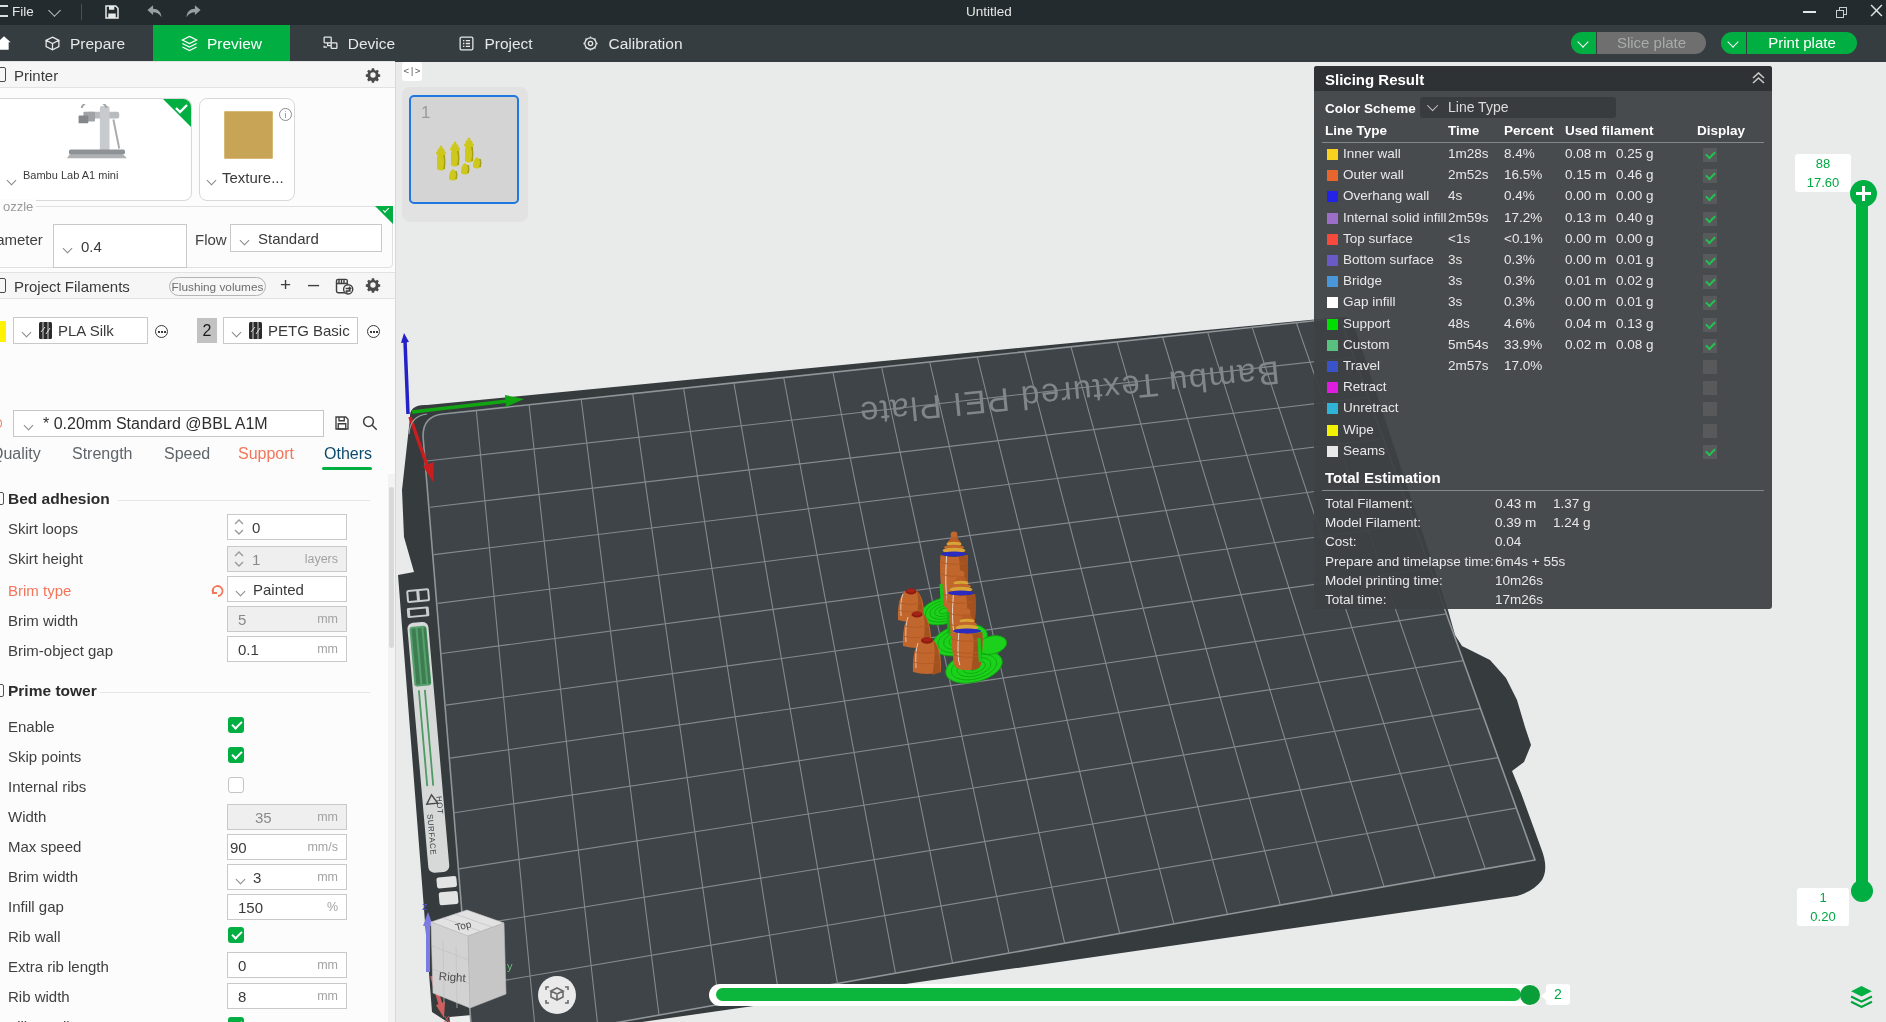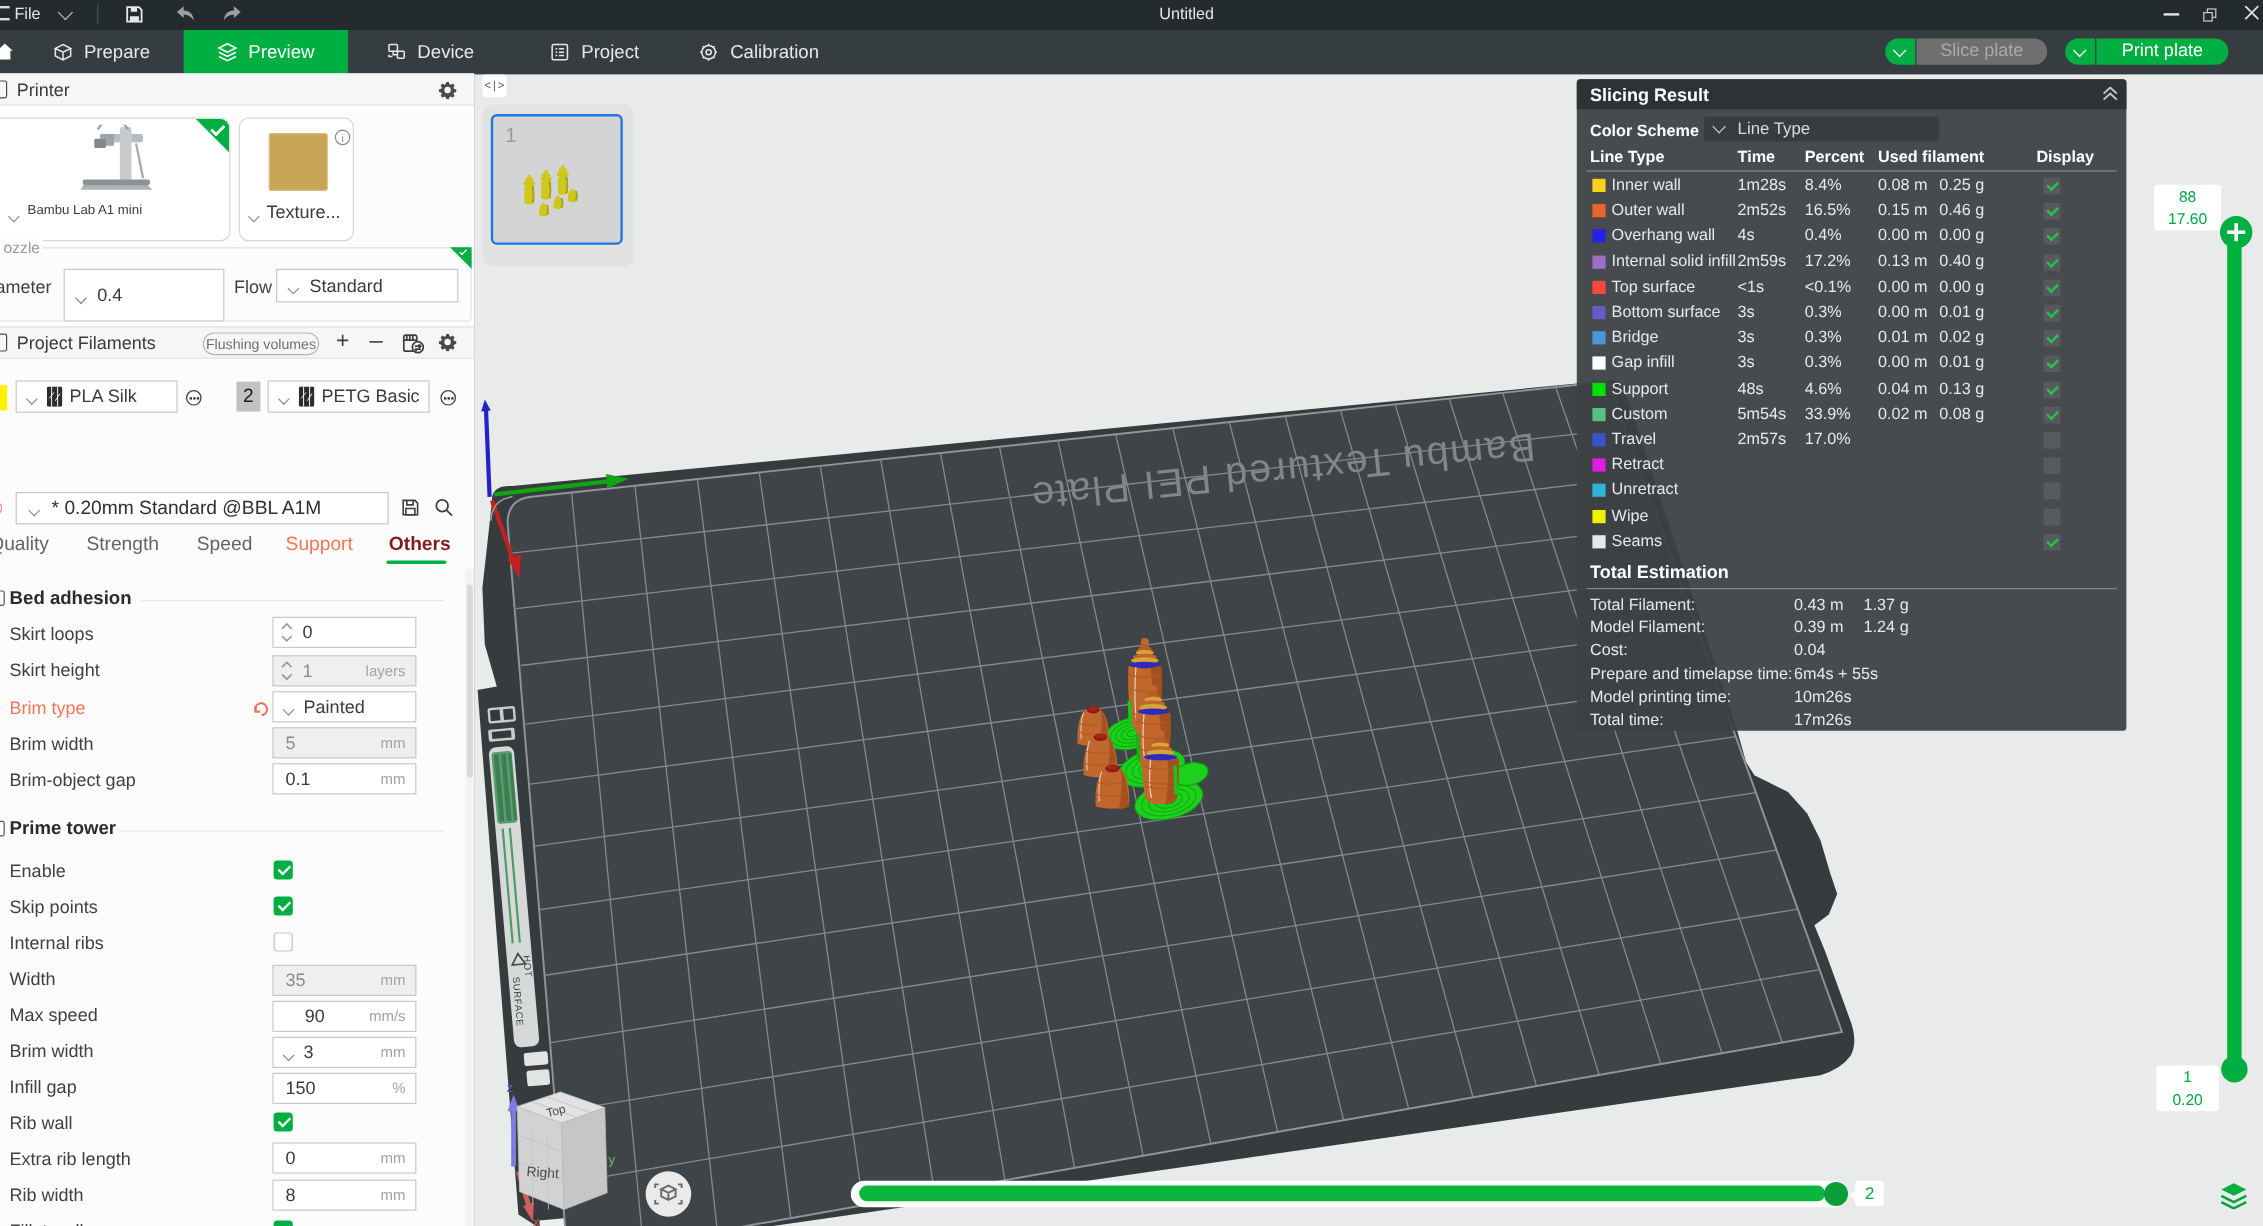--- a/index.html
+++ b/index.html
@@ -213,21 +213,21 @@
       </svg>
       <svg class="abs" style="left:361px;top:352px" width="18" height="18" viewBox="0 0 24 24" fill="none" stroke="#3F3F3F" stroke-width="2">
         <circle cx="10" cy="10" r="6.5"></circle>
         <path d="M15 15l6 6"></path>
       </svg>
       <div class="abs" style="left:0;top:383px;width:395px;height:27px;font-size:16px;color:#5F6569">
         <span style="position:absolute;left:-9px">Quality</span>
         <span style="position:absolute;left:72px">Strength</span>
         <span style="position:absolute;left:164px">Speed</span>
         <span style="position:absolute;left:238px;color:#F3765A">Support</span>
-        <span style="position:absolute;left:324px;color:#7f1d1d;font-weight:bold">Others</span>
+        <span style="position:absolute;left:324px;color:#0c4a6e;font-weight:normal">Others</span>
         <div style="position:absolute;left:322px;top:22px;width:50px;height:3px;background:#00AE42;border-radius:2px"></div>
       </div>
       <div class="abs" style="left:388px;top:412px;width:7px;height:548px;background:#F3F3F3"></div>
       <div class="abs" style="left:389px;top:425px;width:5px;height:161px;background:#D9D9D9;border-radius:3px"></div>
       <div class="abs" style="left:8px;top:428px;font-size:15.5px;font-weight:bold;color:#2B2B2B">Bed adhesion</div>
       <div class="abs" style="left:118px;top:438px;width:252px;height:1px;background:#E6E6E6"></div>
       <div class="abs" style="left:-5px;top:430px;width:9px;height:13px;border:1.5px solid #555;border-radius:2px"></div>
       <div class="lbl" style="left:8px;top:458px">Skirt loops</div>
       <div class="field" style="left:227px;top:452px;width:120px;height:26px">
         <svg style="margin-left:5px" width="12" height="18" viewBox="0 0 12 18" fill="none" stroke="#9A9A9A" stroke-width="1.4">
@@ -266,26 +266,26 @@
       <div class="abs" style="left:100px;top:630px;width:270px;height:1px;background:#E6E6E6"></div>
       <div class="abs" style="left:-5px;top:622px;width:9px;height:13px;border:1.5px solid #555;border-radius:2px"></div>
       <div class="lbl" style="left:8px;top:656px">Enable</div>
       <div class="cb on" style="left:228px;top:655px"></div>
       <div class="lbl" style="left:8px;top:686px">Skip points</div>
       <div class="cb on" style="left:228px;top:685px"></div>
       <div class="lbl" style="left:8px;top:716px">Internal ribs</div>
       <div class="cb off" style="left:228px;top:715px"></div>
       <div class="lbl" style="left:8px;top:746px">Width</div>
       <div class="field dis" style="left:227px;top:742px;width:120px;height:26px">
-        <span style="margin-left:10px">35</span>
+        <span style="margin-left:27px">35</span>
         <span class="unit">mm</span>
       </div>
       <div class="lbl" style="left:8px;top:776px">Max speed</div>
       <div class="field" style="left:227px;top:772px;width:120px;height:26px">
-        <span style="margin-left:26px">90</span>
+        <span style="margin-left:2px">90</span>
         <span class="unit">mm/s</span>
       </div>
       <div class="lbl" style="left:8px;top:806px">Brim width</div>
       <div class="field" style="left:227px;top:802px;width:120px;height:26px">
         <span class="chev" style="margin-left:8px;margin-top:3px"></span>
         <span style="margin-left:7px">3</span>
         <span class="unit">mm</span>
       </div>
       <div class="lbl" style="left:8px;top:836px">Infill gap</div>
       <div class="field" style="left:227px;top:832px;width:120px;height:26px">

